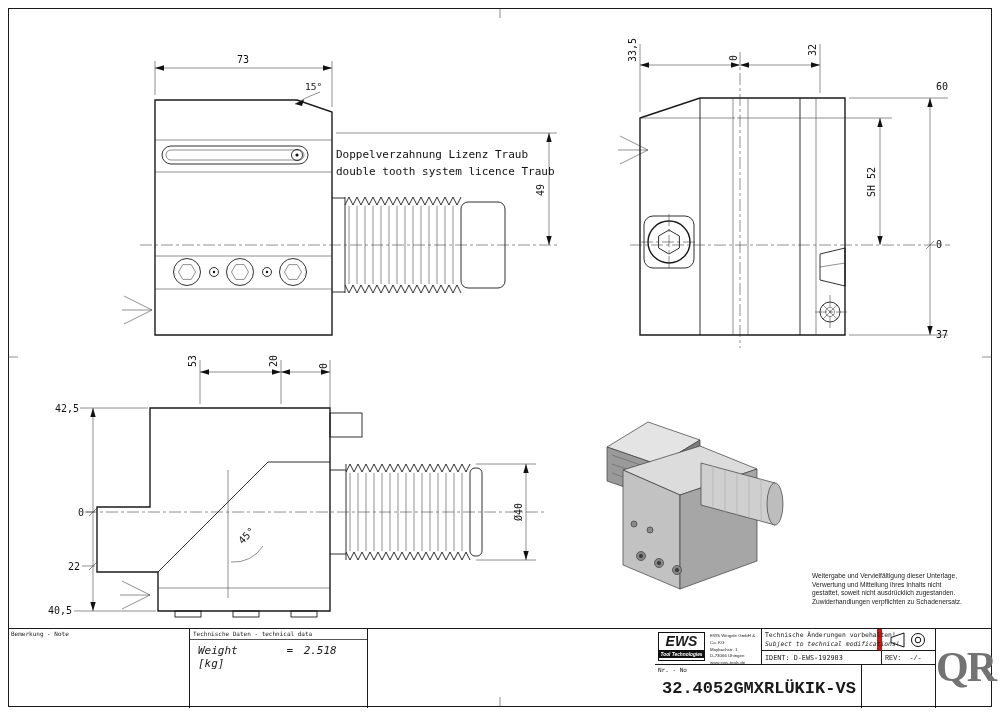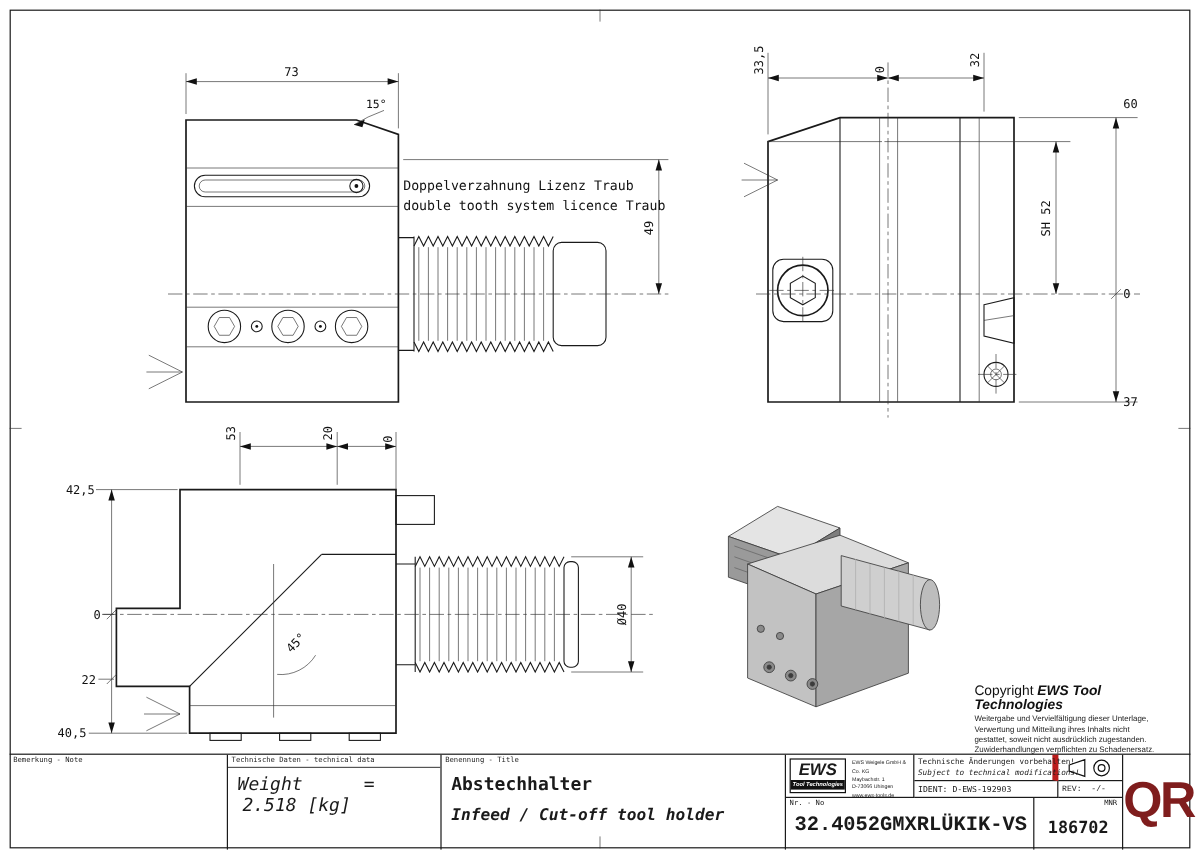--- a/index.html
+++ b/index.html
@@ -231,47 +231,41 @@
       <circle cx="659" cy="563" r="4.5" fill="#8a8a8a"></circle>
         <circle cx="659" cy="563" r="1.8" fill="#3c3c3c"></circle>
       <circle cx="677" cy="570" r="4.5" fill="#8a8a8a"></circle>
         <circle cx="677" cy="570" r="1.8" fill="#3c3c3c"></circle>
       <circle cx="634" cy="524" r="3" fill="#8a8a8a"></circle>
       <circle cx="650" cy="530" r="3" fill="#8a8a8a"></circle>
     </g>
   </svg>
 
   <div id="copyright">
-    <div class="c-head"><span>Copyright </span><b><i>EWS</i></b><b><i> Tool Technologies</i></b></div>
     <div class="c-body">Weitergabe und Vervielfältigung dieser Unterlage,
 Verwertung und Mitteilung ihres Inhalts nicht
 gestattet, soweit nicht ausdrücklich zugestanden.
 Zuwiderhandlungen verpflichten zu Schadenersatz.</div>
   </div>
 
   <div id="titleblock">
     <div class="cell" style="left:0;top:0;width:182px;border-right:1px solid #1a1a1a;">
       <div class="cl-label">Bemerkung - Note</div>
     </div>
 
     <div class="cell" style="left:182px;top:0;width:178px;border-right:1px solid #1a1a1a;">
       <div class="cl-label">Technische Daten - technical data</div>
       <div style="position:absolute;left:0;top:9.5px;width:100%;border-top:0.8px solid #555;"></div>
-      <div style="position:absolute;left:8px;top:15px;font-size:15px;font-style:italic;">
+      <div style="position:absolute;left:8px;top:15px;font-size:11px;font-style:italic;">
         <span>Weight</span>
         <span style="margin-left:42px;">=</span>
         <span style="margin-left:4px;">2.518 [kg]</span>
       </div>
     </div>
 
-    <div class="cell" style="left:360px;top:0;width:287px;border-right:1px solid #1a1a1a;">
-      <div class="cl-label">Benennung - Title</div>
-      <div style="position:absolute;left:8px;top:15px;font-size:15px;font-weight:bold;">Abstechhalter</div>
-      <div style="position:absolute;left:8px;top:42px;font-size:13.5px;font-weight:bold;font-style:italic;">Infeed / Cut-off tool holder</div>
-    </div>
 
     <div class="cell" style="left:647px;top:0;width:107px;height:36px;border-right:1px solid #1a1a1a;border-bottom:1px solid #1a1a1a;">
       <div style="position:absolute;left:3px;top:3px;width:47px;height:29px;border:1.5px solid #111;">
         <div style="font-size:14px;font-weight:bold;font-style:italic;text-align:center;line-height:17px;font-family:'Liberation Sans',sans-serif;">EWS</div>
         <div style="background:#111;color:#fff;font-size:4.8px;font-weight:bold;font-style:italic;text-align:center;padding:1.5px 0;font-family:'Liberation Sans',sans-serif;">Tool Technologies</div>
       </div>
       <div style="position:absolute;left:55px;top:4px;font-size:4.4px;line-height:1.55;white-space:pre-line;font-family:'Liberation Sans',sans-serif;color:#222;">EWS Weigele GmbH &amp; Co. KG
 Maybachstr. 1
 D-73066 Uhingen
 www.ews-tools.de</div>
@@ -302,22 +296,18 @@
         <span>REV:</span>
         <span style="margin-left:4px;">-/-</span>
       </span>
     </div>
 
     <div class="cell" style="left:647px;top:36px;width:207px;height:43px;border-right:1px solid #1a1a1a;">
       <div class="cl-label">Nr. - No</div>
       <div style="position:absolute;left:7px;top:14px;font-size:17px;font-weight:bold;white-space:nowrap;font-family:Liberation Mono, monospace;">32.4052GMXRLÜKIK-VS</div>
     </div>
 
-    <div class="cell" style="left:854px;top:36px;width:73px;height:43px;">
-      <div class="cl-label" style="left:auto;right:4px;">MNR</div>
-      <div style="position:absolute;left:0;right:0;top:17px;text-align:center;font-size:14px;font-weight:bold;">186702</div>
-    </div>
 
     <div class="cell" style="left:927px;top:0;width:57px;border-left:1px solid #1a1a1a;">
-      <div style="font-size:42px;font-weight:bold;color:#7f1d1d;text-align:center;line-height:76px;letter-spacing:-2px;font-family:Liberation Sans, sans-serif;">QR</div>
+      <div style="font-size:42px;font-weight:bold;color:#737373;text-align:center;line-height:76px;letter-spacing:-2px;font-family:Liberation Serif, serif;">QR</div>
     </div>
   </div>
 </div>
 
 </body></html>

